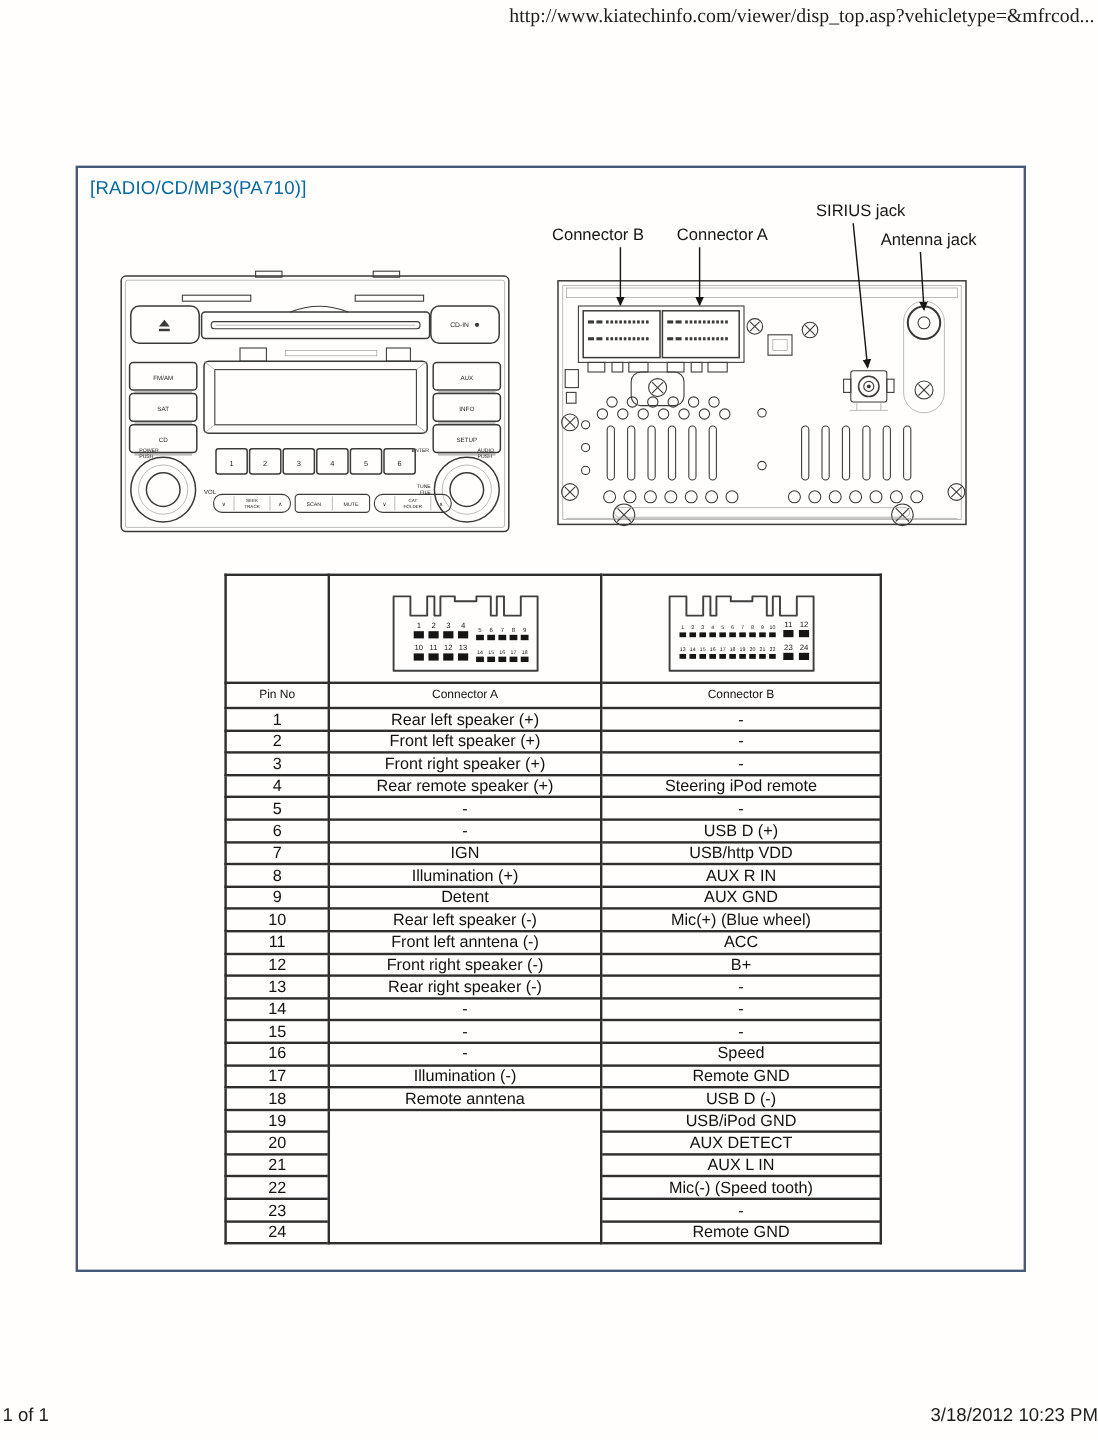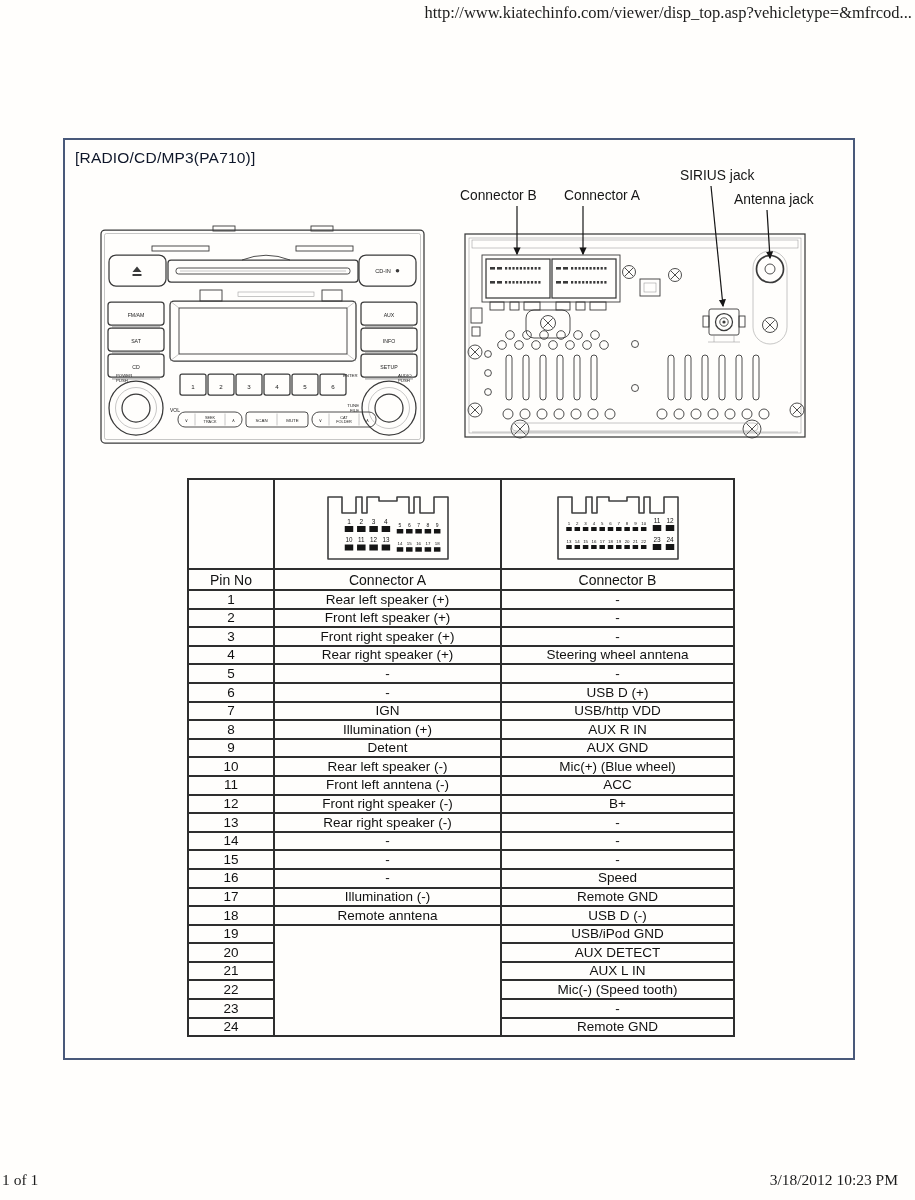--- a/index.html
+++ b/index.html
@@ -1,41 +1,41 @@
 <!DOCTYPE html>
 <html><head>
 <meta charset="utf-8">
 <style>
   html,body{margin:0;padding:0;background:#fffefc;}
   .page{position:relative;width:915px;height:1200px;background:#fffefc;overflow:hidden;
         font-family:"Liberation Sans",sans-serif;color:#111;}
   .url-header{position:absolute;top:3px;right:3px;font-family:"Liberation Serif",serif;
               font-size:16.5px;color:#1c1c1c;white-space:nowrap;}
-  .footer{position:absolute;top:1171px;font-family:Liberation Serif, serif;font-size:15.5px;color:#1c1c1c;}
+  .footer{position:absolute;top:1171px;font-family:Liberation Sans, sans-serif;font-size:15.5px;color:#1c1c1c;}
   .footer.left{left:2px;}
-  .footer.right{right:17px;}
+  .footer.right{right:0;}
   .diagram-box{position:absolute;left:63px;top:138px;width:788px;height:918px;
                border:2px solid #49597a;background:transparent;}
-  .box-title{position:absolute;left:75px;top:149px;font-size:15.5px;color:#0f172a;letter-spacing:.2px;}
+  .box-title{position:absolute;left:75px;top:149px;font-size:15.5px;color:#0369a1;letter-spacing:.2px;}
   svg.panel{position:absolute;}
   .panel .s{stroke:#3a3a3a;fill:none;stroke-width:.9;}
   .panel .s2{stroke:#3a3a3a;fill:none;stroke-width:1.25;}
   .panel .lt{stroke:#999;fill:none;stroke-width:.55;}
   .panel .fil{fill:#3a3a3a;stroke:none;}
   .panel .sh{fill:#8a8a8a;opacity:.55;stroke:none;}
   .panel text{fill:#222;stroke:none;font-family:"Liberation Sans",sans-serif;}
   svg.overlay{position:absolute;left:440px;top:158px;pointer-events:none;}
   .overlay text{fill:#161616;font-size:13.8px;font-family:"Liberation Sans",sans-serif;}
   .overlay line{stroke:#161616;stroke-width:1.2;}
   .pin-table{position:absolute;left:187px;top:478px;width:546px;border-collapse:collapse;
              table-layout:fixed;background:#fff0;}
   .pin-table td,.pin-table th{border:2px solid #2e2e2e;text-align:center;vertical-align:middle;
              padding:0;font-weight:normal;overflow:hidden;}
   .pin-table .diagram-row td{height:88px;}
-  .pin-table .header-row th{height:19px;font-size:14px;}
+  .pin-table .header-row th{height:19px;font-size:10px;}
   .pin-table tbody td{height:16.6px;font-size:13.5px;line-height:1;}
   svg.conn{display:block;margin:0 auto;}
   .conn .outline{stroke:#3f3f3f;stroke-width:1.6;fill:none;stroke-linejoin:round;}
   .conn g{fill:#151515;}
   .conn text{fill:#151515;font-family:"Liberation Sans",sans-serif;}
 </style>
 </head>
 <body>
 
 <div class="page">
@@ -471,22 +471,22 @@
           <td>Front left speaker (+)</td>
           <td>-</td>
         </tr>
         <tr>
           <td>3</td>
           <td>Front right speaker (+)</td>
           <td>-</td>
         </tr>
         <tr>
           <td>4</td>
-          <td>Rear right speaker (+)</td>
-          <td>Steering wheel anntena</td>
+          <td>Rear remote speaker (+)</td>
+          <td>Steering iPod remote</td>
         </tr>
         <tr>
           <td>5</td>
           <td>-</td>
           <td>-</td>
         </tr>
         <tr>
           <td>6</td>
           <td>-</td>
           <td>USB D (+)</td>

